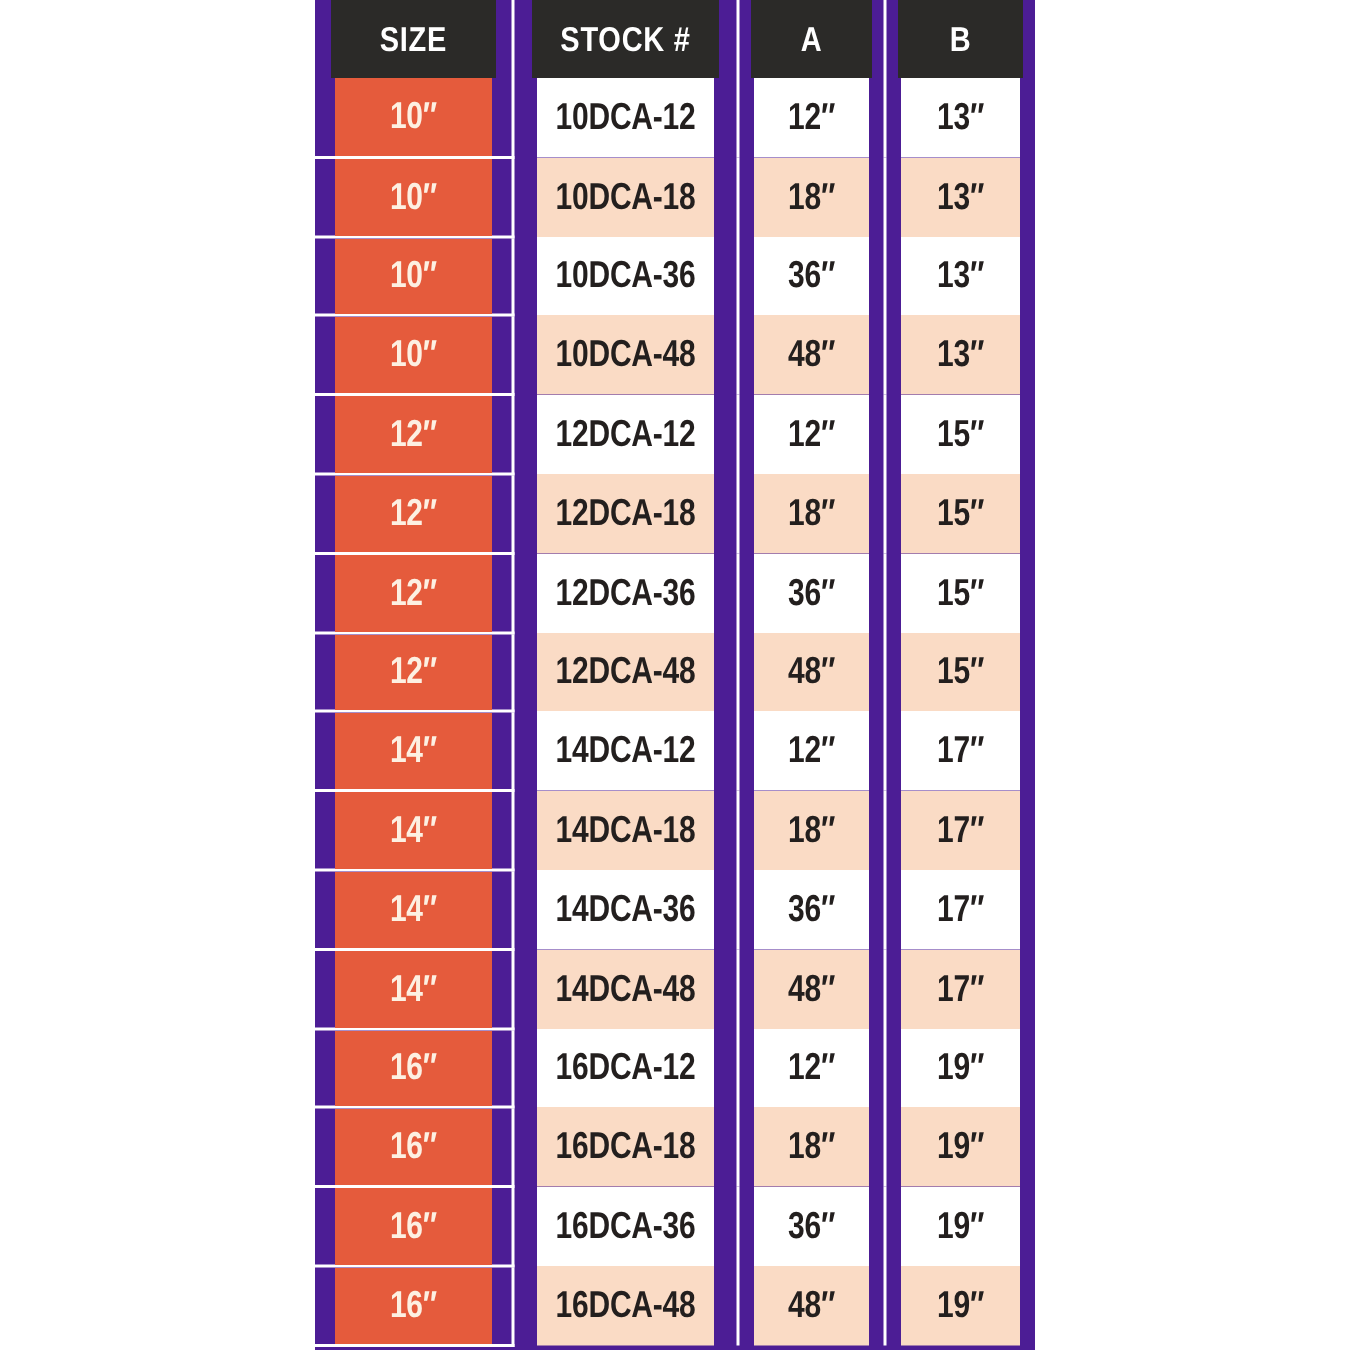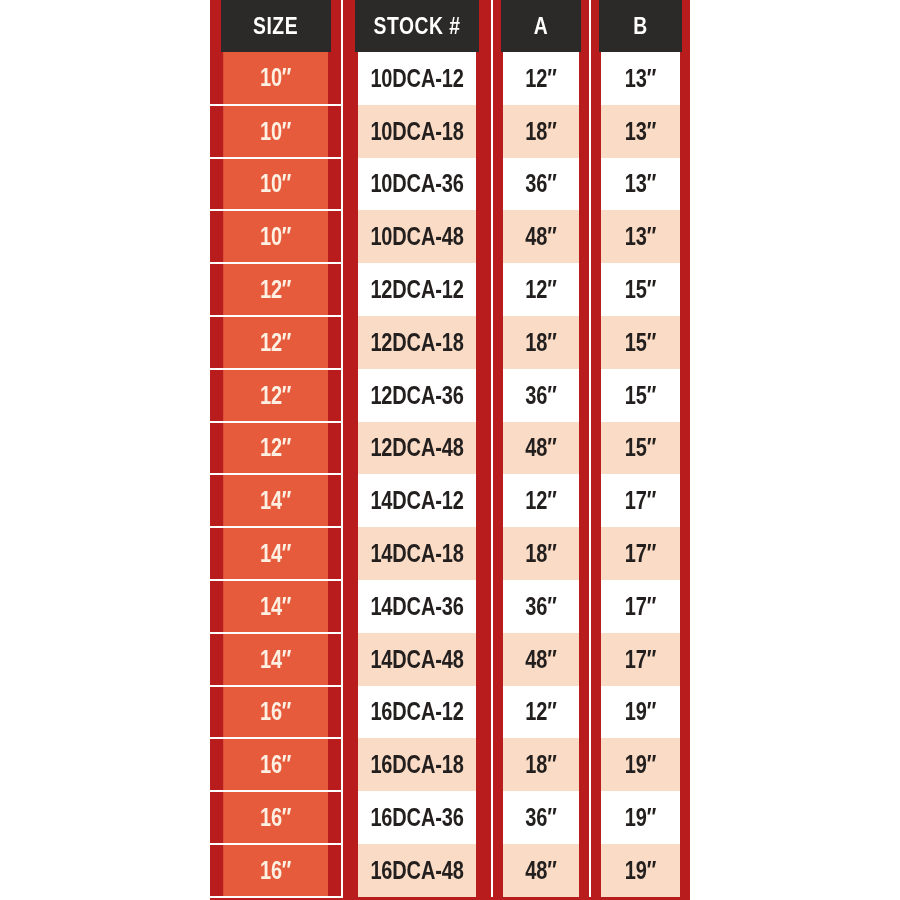--- a/index.html
+++ b/index.html
@@ -14,21 +14,21 @@
     font-family: "Liberation Sans", sans-serif;
     -webkit-font-smoothing: antialiased;
   }
 
   #spec-table-wrap {
     position: absolute;
     left: 210px;
     top: 0px;
     width: 480px;
     height: 900px;
-    background: #b91c1c;
+    background: #4c1d95;
   }
 
   table.spec-table {
     width: 480px;
     border-collapse: collapse;
     table-layout: fixed;
   }
 
   
   col.col-size   { width: 132px; }

